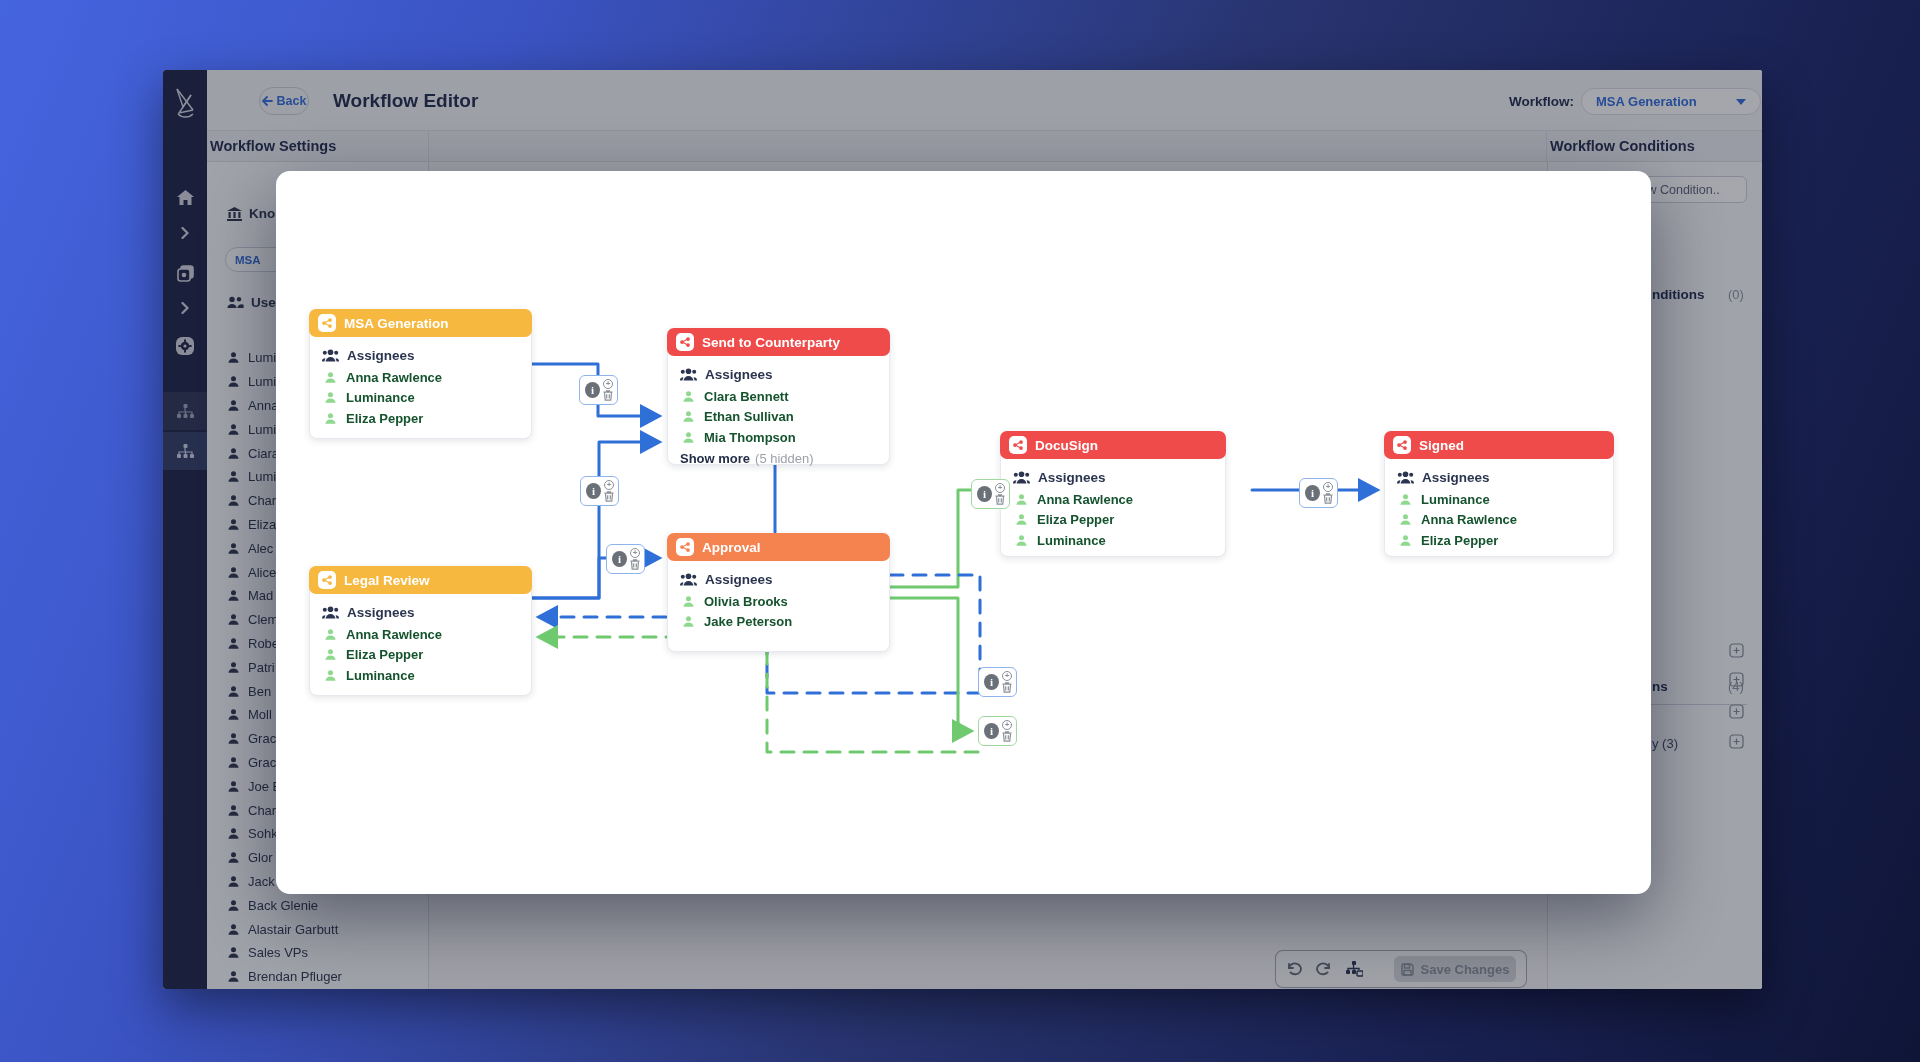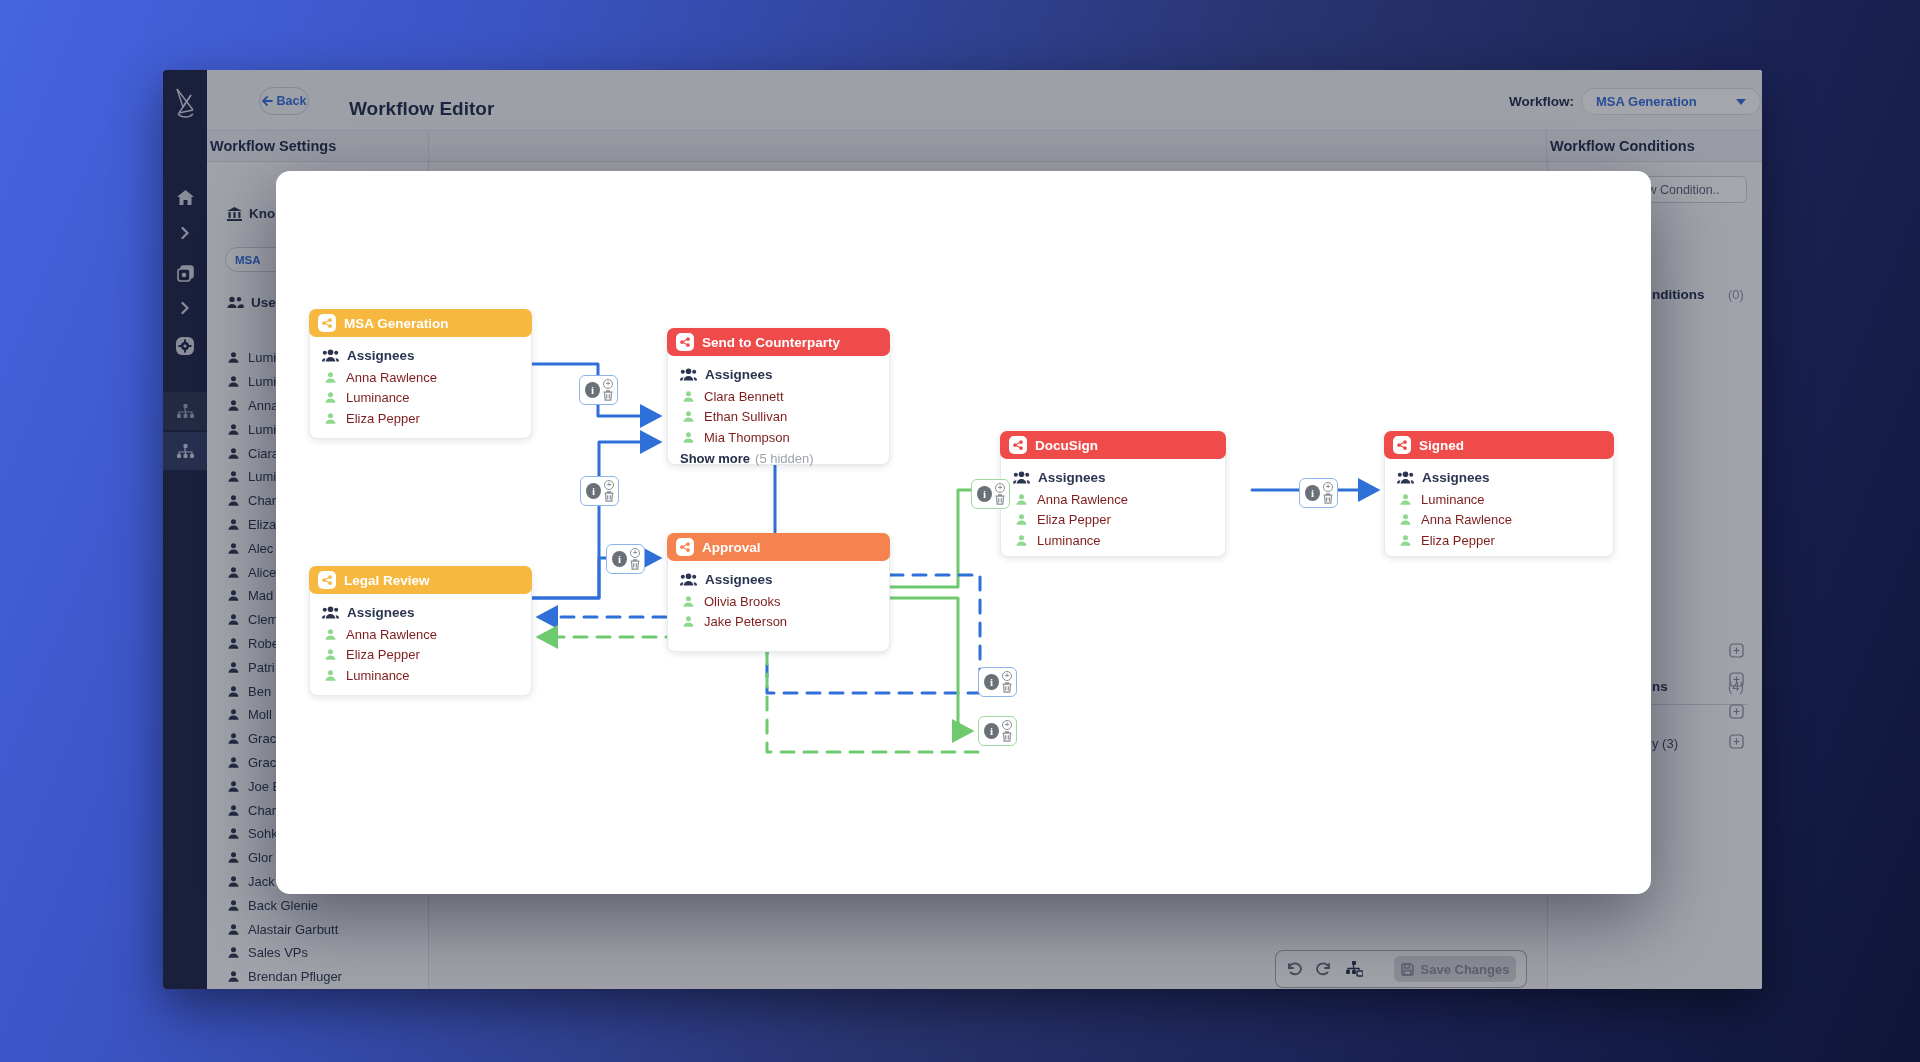--- a/index.html
+++ b/index.html
@@ -13,21 +13,21 @@
   
   .sidebar { position:absolute; left:0; top:0; width:44px; height:100%; background:#1B2347; z-index:2; }
   .side-ic { position:absolute; left:0; width:44px; height:36px; display:flex; align-items:center; justify-content:center; color:#E8EAF2; }
   .side-ic svg { opacity:.88; }
   .side-row-hl { background:rgba(255,255,255,.07); }
   .side-row-active { background:rgba(120,140,220,.22); }
 
   
   .win-header { position:absolute; left:44px; right:0; top:0; height:61px; background:#EFF1F4; border-bottom:1px solid #D9DCE3;padding-left:42px; }
   .back-btn { position:absolute; left:52px; top:17px; width:50px; height:28px; border:1px solid #C7CCD6; border-radius:14px; display:flex; align-items:center; justify-content:center; gap:4px; color:#2F6BD9; font-size:12.5px; font-weight:bold; background:transparent; }
-  .page-title { position:absolute; left:142px; top:20px; font-size:19px; font-weight:600; color:#1E2A4D;margin-top:8px; }
+  .page-title { position:absolute; left:126px; top:20px; font-size:19px; font-weight:600; color:#1E2A4D; }
   .wf-label { position:absolute; left:1302px; top:24px; font-size:13.5px; font-weight:bold; color:#1E2A4D; }
   .wf-select { position:absolute; left:1374px; top:18px; width:180px; height:27px; background:#F9FAFC; border:1px solid #D5D9E0; border-radius:14px; display:flex; align-items:center; padding:0 14px; color:#2F6BD9; font-size:13px; font-weight:600; }
   .wf-select .caret { margin-left:auto; width:0; height:0; border-left:5px solid transparent; border-right:5px solid transparent; border-top:6px solid #2F6BD9; }
 
   
   .strip { position:absolute; top:61px; height:31px; background:#E7EAEF; border-bottom:1px solid #D5D9E0; display:flex; align-items:center; padding-left:3px; font-size:14.5px; font-weight:bold; color:#1E2A4D; }
   .strip-left { left:44px; width:222px; border-right:1px solid #D5D9E0; }
   .strip-mid { left:266px; width:1118px; border-right:1px solid #D5D9E0; }
   .strip-right { left:1384px; width:215px; }
 
@@ -57,21 +57,21 @@
   .save-btn { margin-left:auto; width:122px; height:26px; border-radius:6px; background:rgba(120,126,140,.28); display:flex; align-items:center; justify-content:center; gap:7px; color:#878D9B; font-size:13px; font-weight:600; }
 
   
   .modal { position:absolute; left:276px; top:171px; width:1375px; height:723px; background:#FFFFFF; border-radius:14px; z-index:10; box-shadow:0 24px 70px rgba(5,10,30,.45); }
   .edges-svg { position:absolute; inset:0; width:1375px; height:723px; }
   .wf-node { position:absolute; background:#fff; border:1px solid #E7E9EE; border-radius:8px; box-shadow:0 2px 7px rgba(30,40,60,.12); }
   .node-header { height:28px; border-radius:7px; display:flex; align-items:center; gap:8px; padding:0 9px; margin:-1px -1px 0 -1px; color:#fff; font-weight:bold; font-size:13.5px; }
   .hdr-chip { width:18px; height:18px; background:#fff; border-radius:5px; display:flex; align-items:center; justify-content:center; flex:none; }
   .node-body { padding:7px 12px 4px 12px; }
   .row-assignees { display:flex; align-items:center; gap:8px; font-weight:bold; color:#2B3550; font-size:13.5px; height:23px; }
-  .row-person { display:flex; align-items:center; gap:9px; color:#7f1d1d; font-size:13px; height:20.5px; padding-left:2px; }
+  .row-person { display:flex; align-items:center; gap:9px; color:#14532d; font-size:13px; height:20.5px; padding-left:2px;font-weight:bold; }
   .row-more { height:22px; display:flex; align-items:center; gap:5px; font-size:13px; }
   .row-more b { color:#242E48; } .row-more span { color:#9CA1A8; }
   .conn-badge { position:absolute; width:39px; height:30px; background:#fff; border-radius:6px; display:flex; align-items:center; padding:0 4px 0 5px; gap:3px; }
   .cb-info { width:16px; height:16px; border-radius:50%; background:#6A7077; color:#fff; font-size:11px; font-weight:bold; display:flex; align-items:center; justify-content:center; font-family:"Liberation Serif",serif; }
   .cb-col { display:flex; flex-direction:column; align-items:center; gap:1px; }
   .cb-plus { width:10px; height:10px; border:1.2px solid #8A9097; border-radius:50%; color:#8A9097; font-size:8px; line-height:7px; text-align:center; font-weight:bold; }
   .cb-trash { color:#8A9097; display:flex; }
 </style>
 </head>
 <body>

